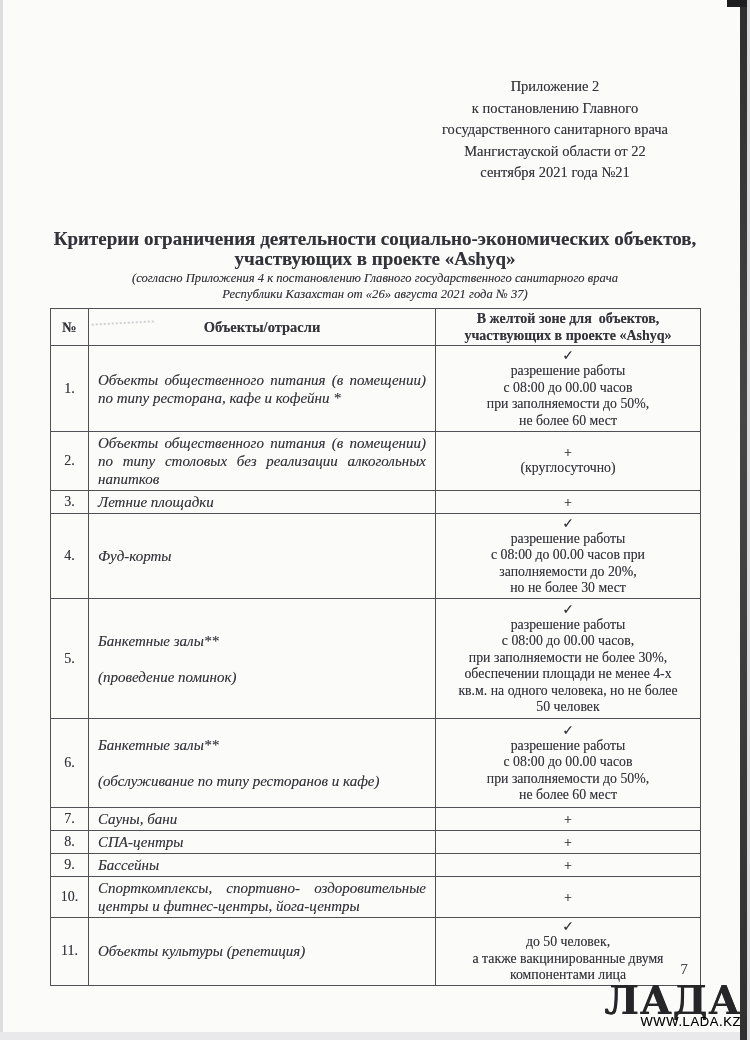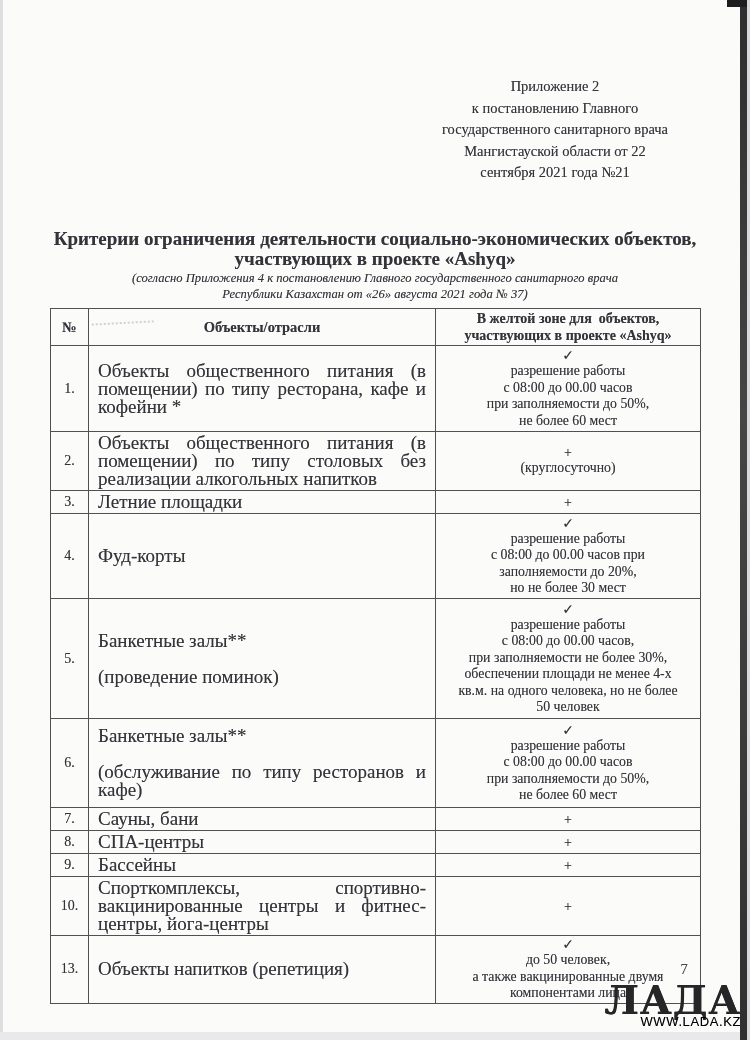--- a/index.html
+++ b/index.html
@@ -28,21 +28,21 @@
   table.doc{
     position:absolute;top:308px;left:50px;width:650px;
     border-collapse:collapse;table-layout:fixed;
   }
   table.doc td{border:1px solid #4f4f54;vertical-align:middle;}
   col.c1{width:38px;} col.c2{width:347px;} col.c3{width:265px;}
 
   td.h{font-weight:bold;text-align:center;font-size:14.5px;line-height:17px;}
   td.h.zone{white-space:pre-wrap;font-size:14px;}
   td.num{text-align:center;font-size:14px;padding:0;}
-  td.obj{font-size:19px;line-height:18px;padding:2px 9px;text-align:justify;white-space:pre-line;}
+  td.obj{font-size:15px;line-height:18px;padding:2px 9px;text-align:justify;white-space:pre-line;font-style:italic;}
   td.cond{text-align:center;font-size:13.8px;line-height:16.5px;padding:1px 6px;white-space:pre-line;}
   td.cond .mark{display:block;font-size:14px;line-height:15px;}
 
   tr.hr{height:37px;} tr.r0{height:86px;} tr.r1{height:50px;} tr.r2{height:17px;}
   tr.r3{height:85px;} tr.r4{height:120px;} tr.r5{height:89px;} tr.r6{height:17px;}
   tr.r7{height:16px;} tr.r8{height:17px;} tr.r9{height:40px;margin-left:20px;} tr.r10{height:64px;}
 
   .smudge{
     position:absolute;top:322px;left:92px;width:62px;height:10px;
     border-top:2px dotted #aeaeb4;transform:rotate(-3deg);opacity:0.55;
@@ -146,26 +146,26 @@
         <td class="obj">СПА-центры</td>
         <td class="cond"><span class="mark">+</span><span></span></td>
       </tr>
       <tr class="r8">
         <td class="num">9.</td>
         <td class="obj">Бассейны</td>
         <td class="cond"><span class="mark">+</span><span></span></td>
       </tr>
       <tr class="r9">
         <td class="num">10.</td>
-        <td class="obj">Спорткомплексы, спортивно- вакцинированные центры и фитнес-центры, йога-центры</td>
+        <td class="obj">Спорткомплексы, спортивно- оздоровительные центры и фитнес-центры, йога-центры</td>
         <td class="cond"><span class="mark">+</span><span></span></td>
       </tr>
       <tr class="r10">
-        <td class="num">13.</td>
-        <td class="obj">Объекты напитков (репетиция)</td>
+        <td class="num">11.</td>
+        <td class="obj">Объекты культуры (репетиция)</td>
         <td class="cond"><span class="mark">✓</span><span>до 50 человек,
 а также вакцинированные двумя
 компонентами лица</span></td>
       </tr>
     </tbody>
   </table>
 
   <div class="smudge"></div>
 
   <div class="page-num">7</div>

